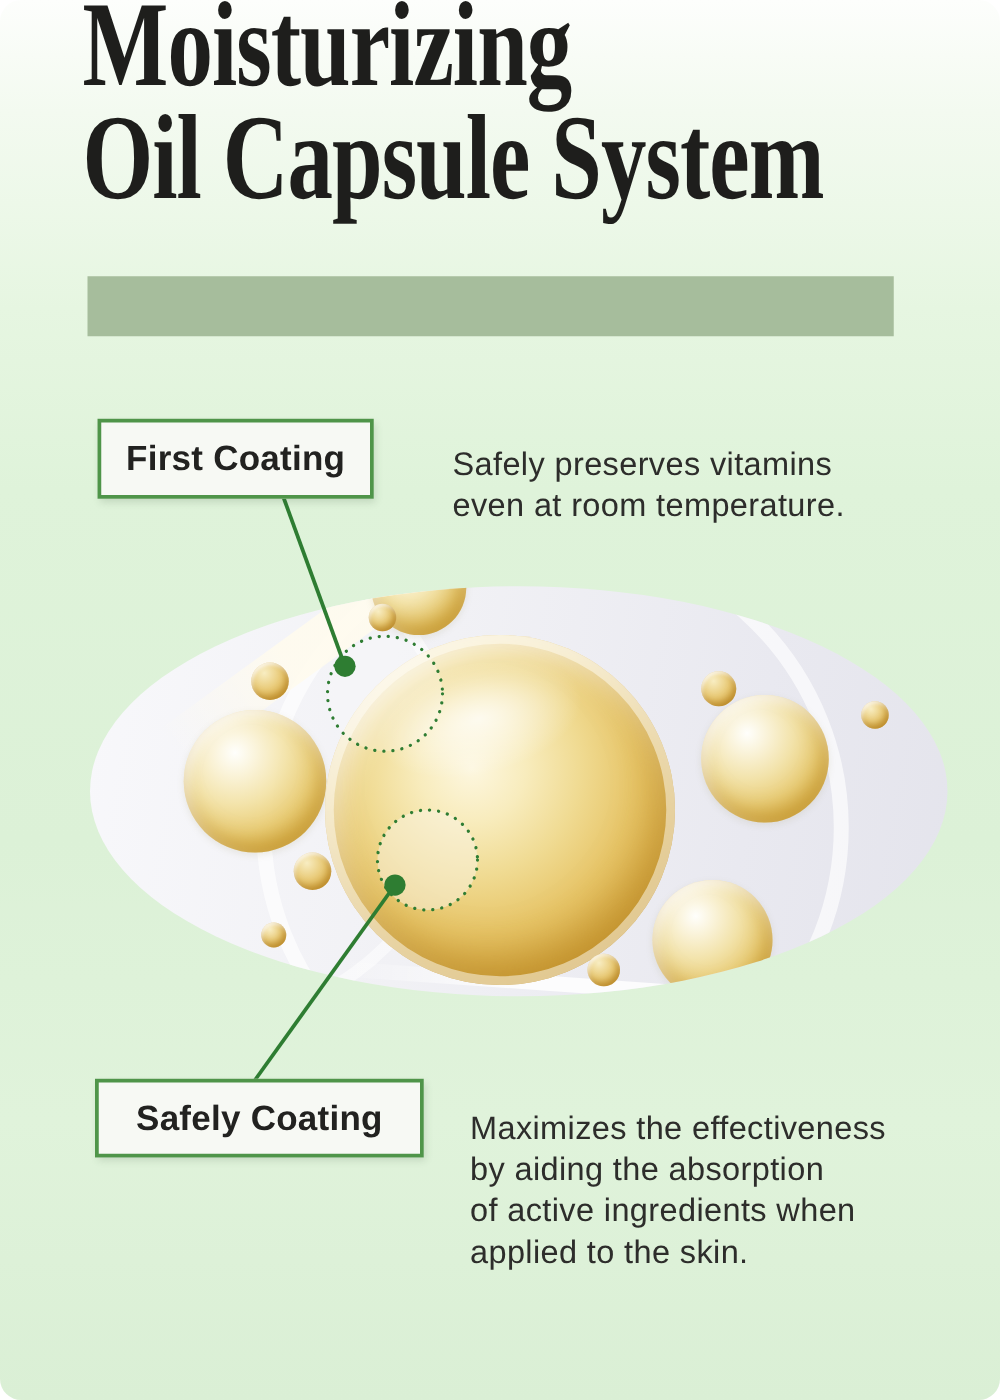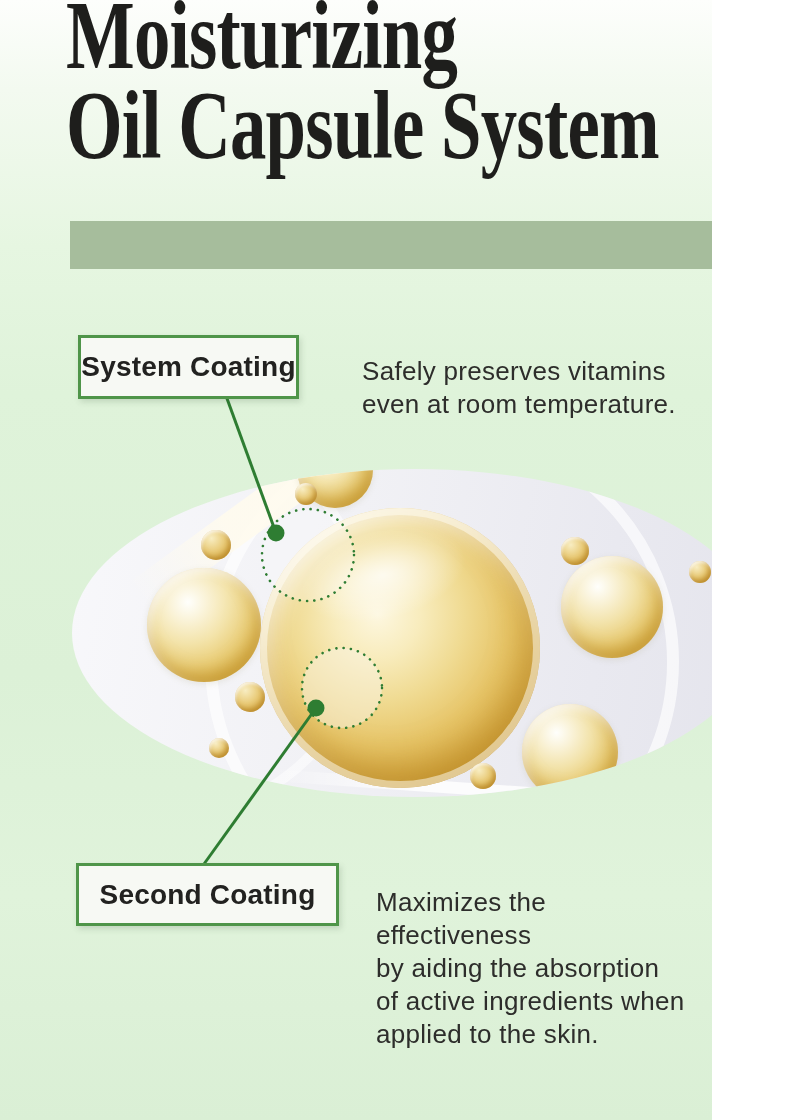--- a/index.html
+++ b/index.html
@@ -1,23 +1,24 @@
 <!DOCTYPE html>
 <html><head>
 <meta charset="utf-8">
 <style>
   html,body{margin:0;padding:0;}
   .canvas{
     position:relative;
-    width:712px;height:1120px;
+    width:800px;height:1120px;
     overflow:hidden;
     background:linear-gradient(to bottom,
       #fdfefc 0%, #f3faf0 8%, #e6f6e1 22%, #dff3da 35%,
       #dcf1d7 60%, #e0f3db 80%, #daefd5 100%);
     font-family:"Liberation Sans","DejaVu Sans",sans-serif;
+    border-radius:17px;
   }
 
   
   .title-highlight{
     position:absolute;left:70px;top:221px;width:645px;height:48px;
     background:#a6bd9c;z-index:1;
   }
   .title{
     position:absolute;left:66px;top:-9px;z-index:2;margin:0;
     font-family:"Liberation Serif","DejaVu Serif",serif;
@@ -135,26 +136,26 @@
   <svg class="annotations" width="800" height="1120" viewBox="0 0 800 1120">
     <circle cx="308" cy="555" r="46" fill="rgba(255,255,255,0.22)" stroke="#2f7d33" stroke-width="2.6" stroke-dasharray="0.1 7.2" stroke-linecap="round"></circle>
     <circle cx="342" cy="688" r="40" fill="rgba(250,244,227,0.5)" stroke="#2f7d33" stroke-width="2.6" stroke-dasharray="0.1 7.2" stroke-linecap="round"></circle>
     <line x1="225" y1="393" x2="276" y2="533" stroke="#2e7d32" stroke-width="3"></line>
     <line x1="316" y1="708" x2="204" y2="864" stroke="#2e7d32" stroke-width="3"></line>
     <circle cx="276" cy="533" r="8.5" fill="#2e7d32"></circle>
     <circle cx="316" cy="708" r="8.5" fill="#2e7d32"></circle>
   </svg>
 
   <div class="callout-box box-first">
-    <span>System Coating</span>
+    <span>First Coating</span>
   </div>
   <p class="desc desc-first">Safely preserves vitamins
 even at room temperature.</p>
 
   <div class="callout-box box-second">
-    <span>Second Coating</span>
+    <span>Safely Coating</span>
   </div>
   <p class="desc desc-second">Maximizes the effectiveness
 by aiding the absorption
 of active ingredients when
 applied to the skin.</p>
 
 </div>
 
 </body></html>

